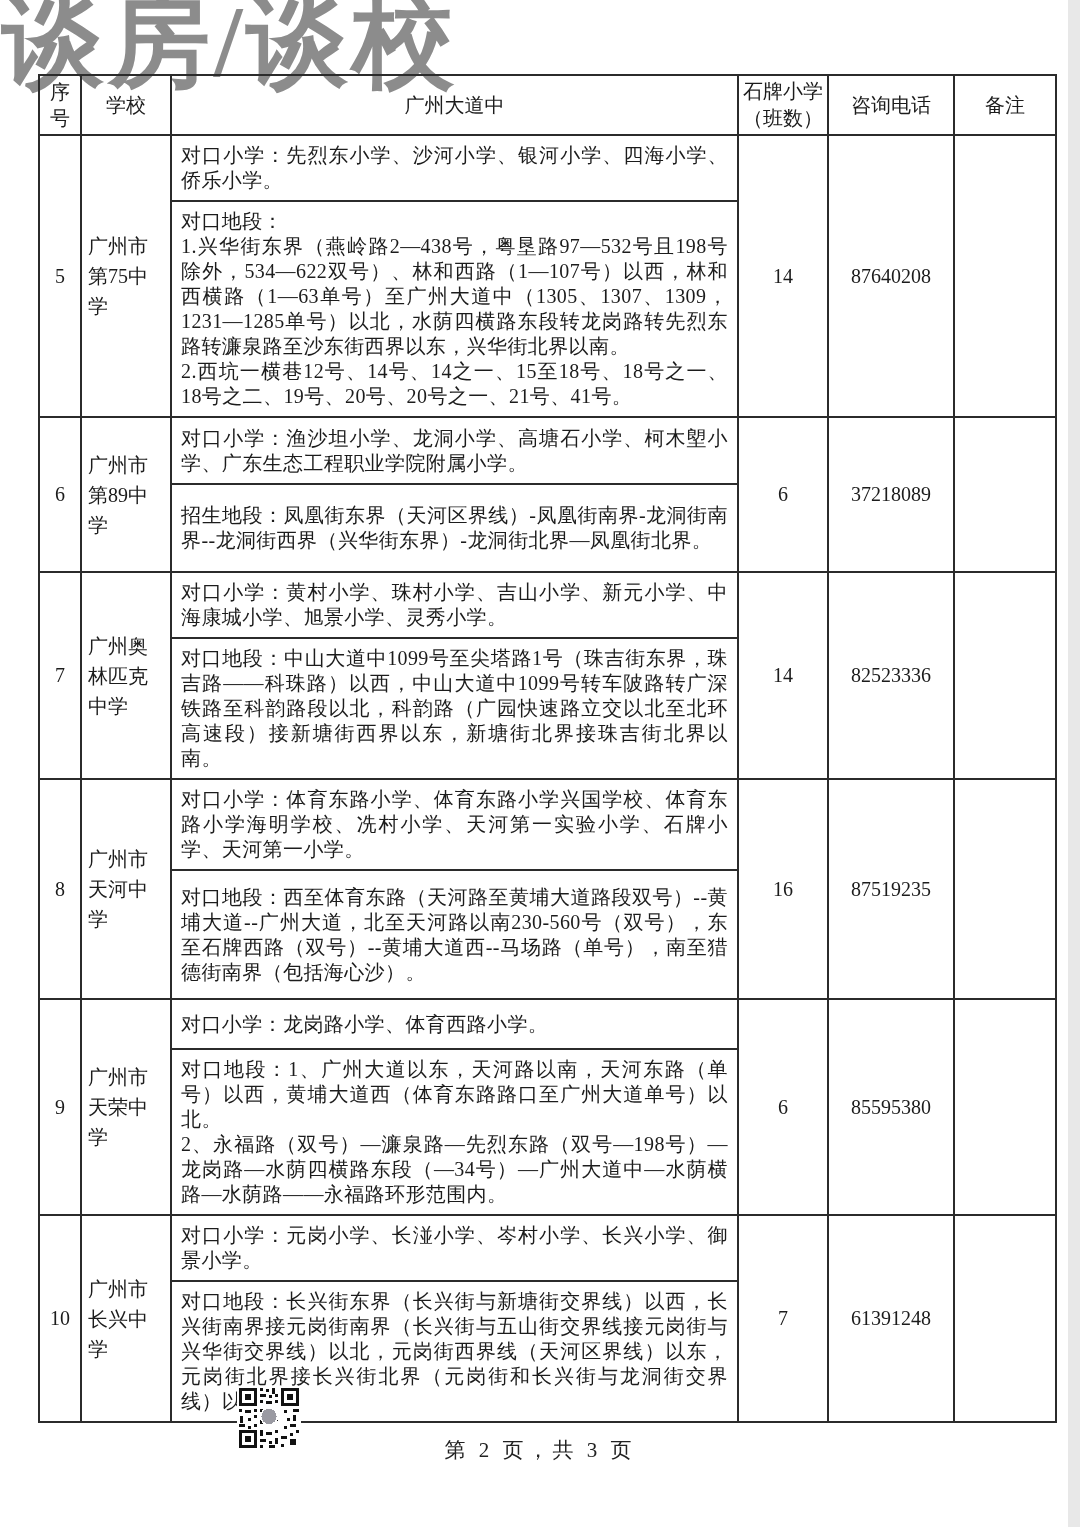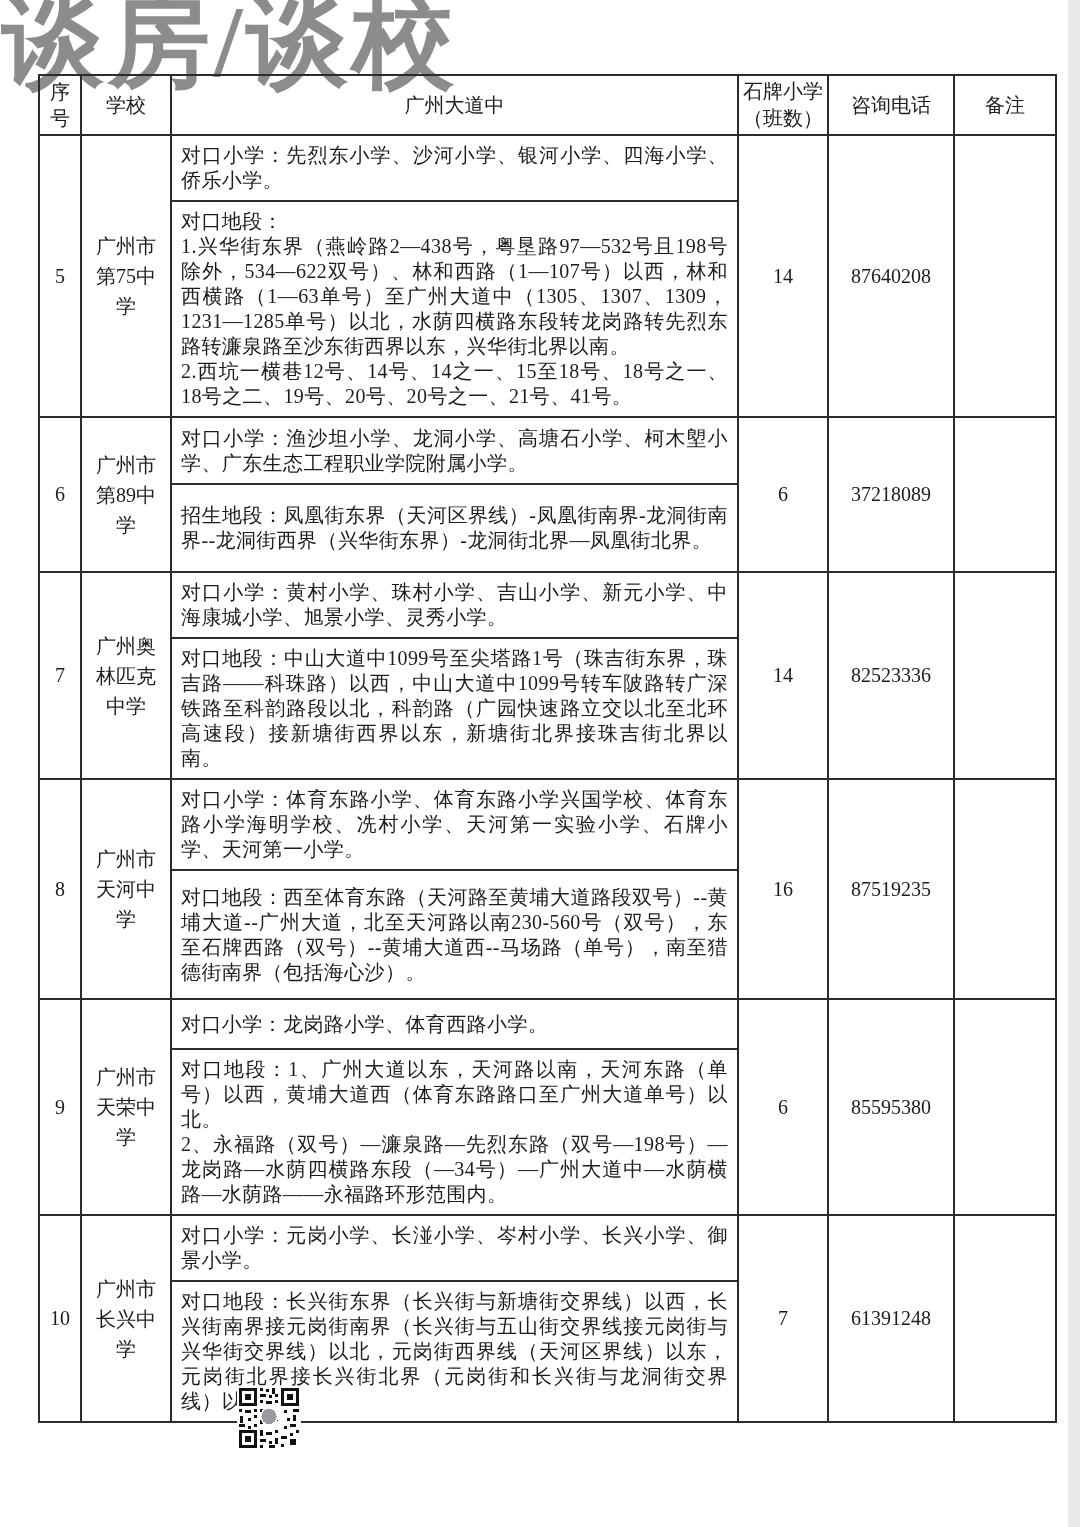--- a/index.html
+++ b/index.html
@@ -47,21 +47,20 @@
     white-space:pre-line;
     padding:2px;
   }
   .th-no { word-break:break-all; line-height:26px; padding:2px 9px; }
   .cell-center {
     text-align:center;
     vertical-align:middle;
     padding:2px;
   }
   .cell-school {
-    text-align:center;
     vertical-align:middle;
     padding:2px 6px;
     line-height:30px;
   }
   .cell-range {
     text-align:justify;
     vertical-align:middle;
     padding:7px 9px;
     line-height:25px;
     white-space:pre-wrap;
@@ -248,14 +247,15 @@
         <rect x="23" y="15" width="2" height="4"></rect>
         <rect x="15" y="21" width="2" height="4"></rect>
       <rect x="19" y="23" width="4" height="2"></rect>
         <rect x="25" y="21" width="2" height="2"></rect>
     </g>
 
     <circle cx="21" cy="20" r="5.5" fill="#9a9aa2"></circle>
     <circle cx="21" cy="20" r="5.5" fill="none" stroke="#ffffff" stroke-width="1"></circle>
   </svg>
 
+  <div class="footer-text">第 2 页，共 3 页</div>
 
 </div>
 
 </body></html>

